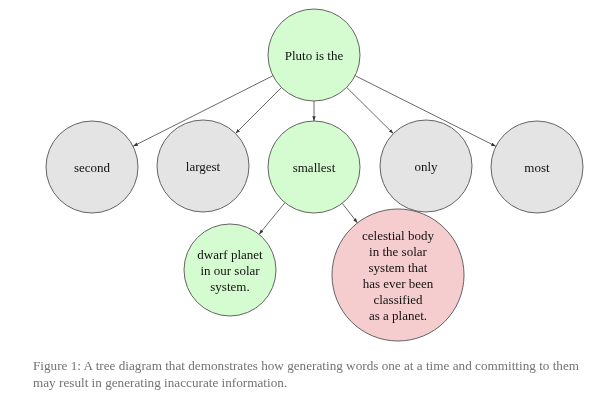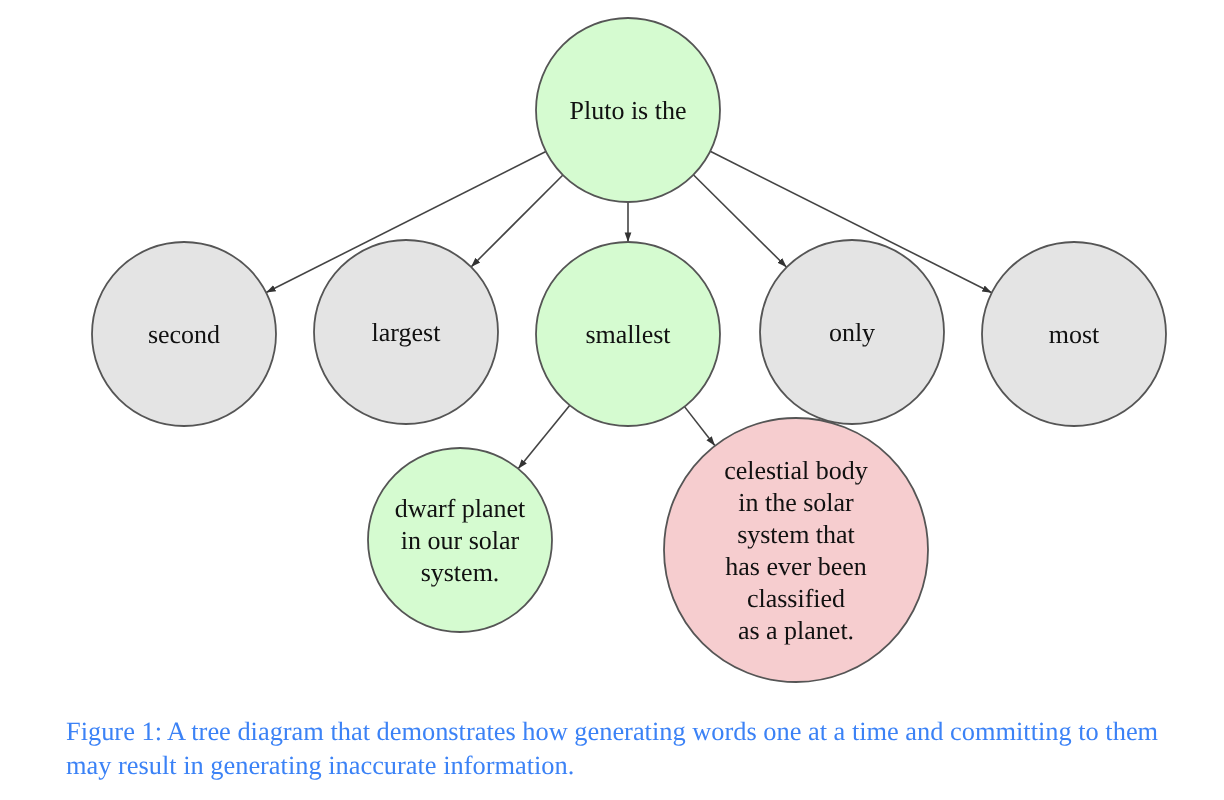--- a/index.html
+++ b/index.html
@@ -1,19 +1,19 @@
 <!DOCTYPE html>
 <html><head>
 <meta charset="utf-8">
 <style>
   html, body { margin: 0; padding: 0; background: #ffffff; }
   body { width: 612px; height: 400px; position: relative; overflow: hidden; font-family: "Liberation Serif", "DejaVu Serif", serif; }
   #diagram { position: absolute; left: 0; top: 0; }
   .node-label { font-family: "Liberation Serif", "DejaVu Serif", serif; font-size: 13px; fill: #111; }
-  .caption { position: absolute; left: 33px; top: 357px; width: 570px; font-size: 13.2px; line-height: 17px; color: #3b82f6; }
+  .caption { position: absolute; left: 33px; top: 357px; width: 570px; font-size: 13.2px; line-height: 17px; color: #737373; }
 </style>
 </head>
 <body>
 
 <svg id="diagram" width="612" height="350" viewBox="0 0 612 350" xmlns="http://www.w3.org/2000/svg">
   <defs>
     <marker id="arrow" viewBox="0 0 10 10" refX="10" refY="5" markerWidth="6" markerHeight="6" orient="auto-start-reverse">
       <path d="M0,1.5 L10,5 L0,8.5 z" fill="#333"></path>
     </marker>
   </defs>

